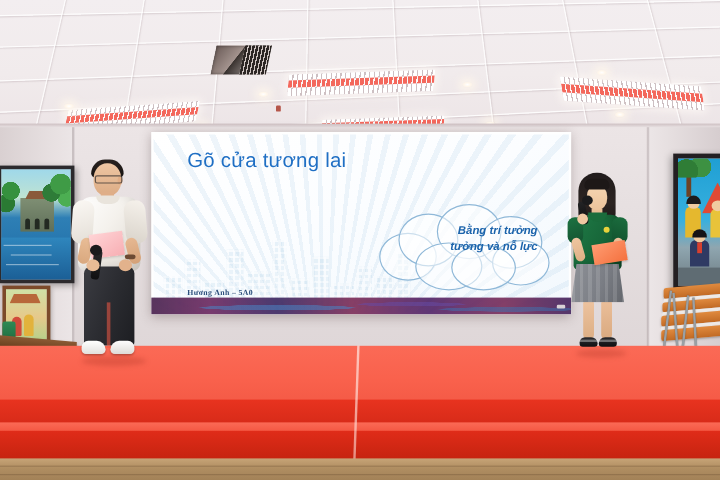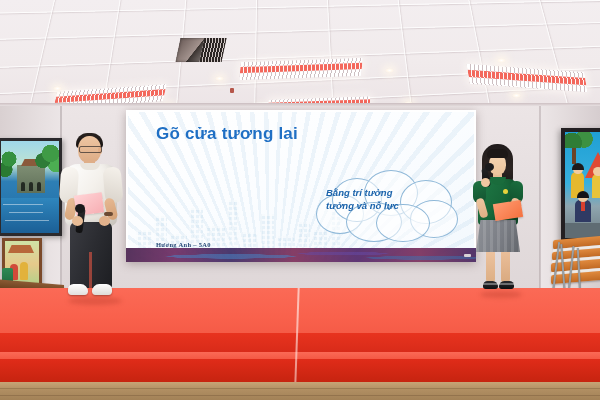--- a/index.html
+++ b/index.html
@@ -168,34 +168,34 @@
   }
   .bld{position:absolute;bottom:0;background:linear-gradient(180deg,#b9d7ea,#dcebf6);}
   .bld::after{
     content:"";position:absolute;left:0;top:0;width:100%;height:100%;
     background:
       repeating-linear-gradient(90deg,rgba(255,255,255,.85) 0 2px,rgba(0,0,0,0) 2px 5px),
       repeating-linear-gradient(180deg,rgba(255,255,255,.8) 0 2px,rgba(0,0,0,0) 2px 5px);
   }
   #slide-title{
     position:absolute;left:28px;top:12px;
-    font-size:17px;font-weight:bold;color:#1f6fc4;letter-spacing:.2px;
+    font-size:17px;font-weight:normal;color:#1f6fc4;letter-spacing:.2px;
     text-shadow:0 0 1px rgba(255,255,255,.9);
     white-space:nowrap;
   }
   #cloud{
     position:absolute;left:188px;top:58px;width:142px;height:72px;
   }
   .cl-lobe{
     position:absolute;border:1px solid #8fb8d8;border-radius:50%;
     background:rgba(255,255,255,.55);
   }
   #cloud-text{
     position:absolute;left:10px;top:16px;width:122px;
-    text-align:left;font-style:italic;font-weight:bold;
+    text-align:right;font-style:italic;font-weight:bold;
     font-size:9.5px;line-height:13px;color:#1b63ab;
   }
   #slide-credit{
     position:absolute;left:28px;bottom:12px;
     font-size:6.5px;font-weight:bold;color:#2a4d7a;
     font-family:"Liberation Serif",serif;letter-spacing:.3px;
   }
   #screen-bottom-band{
     position:absolute;left:0;bottom:0;width:350px;height:14px;
     background:linear-gradient(90deg,#4a2350 0%,#6d2b62 14%,#3d2a63 30%,#7d2f5a 48%,#52276a 66%,#7a2f5c 84%,#46265f 100%);

